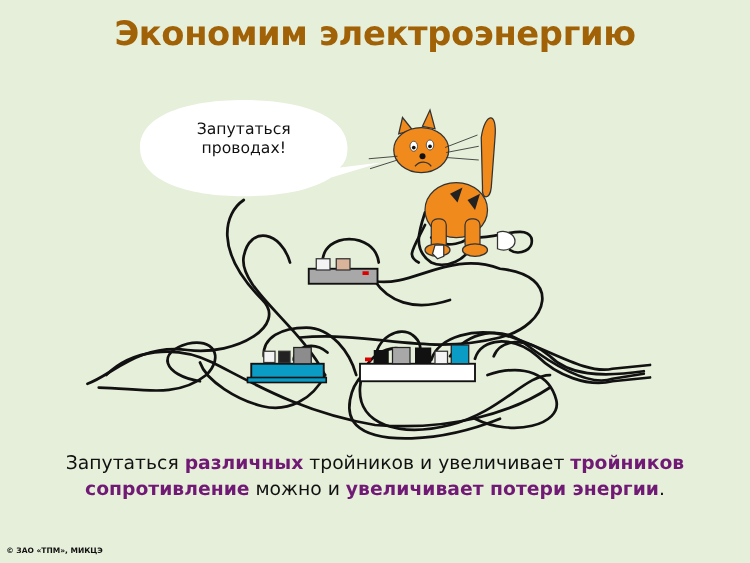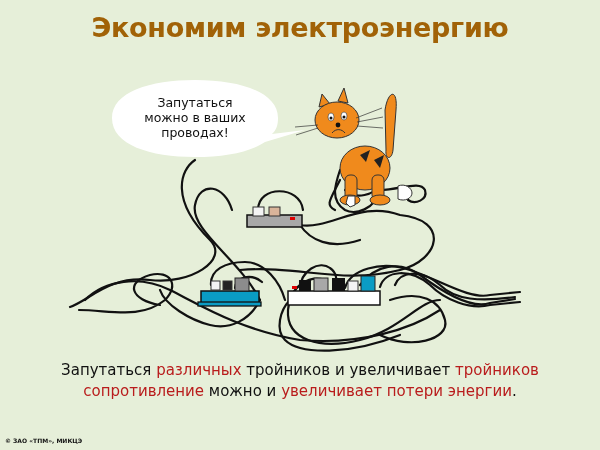--- a/index.html
+++ b/index.html
@@ -15,21 +15,21 @@
       letter-spacing: -0.3px;
     }
     .bubble-text {
       position: absolute; left: 135px; top: 95px; width: 120px;
       text-align: center; font-size: 12.5px; line-height: 15px; color: #111;
     }
     .caption {
       position: absolute; left: 40px; top: 360px; width: 520px;
       text-align: center; font-size: 15px; line-height: 21px; color: #111;
     }
-    .caption .hl { color: #b91c1c; font-weight: normal; }
+    .caption .hl { color: #701a75; font-weight: bold; }
     .copyright {
       position: absolute; left: 5px; top: 437px;
       font-size: 6px; font-weight: bold; color: #111;
     }
     svg.art { position: absolute; left: 0; top: 0; }
   </style>
 </head>
 <body>
 
 <div class="slide-title">Экономим электроэнергию</div>
@@ -116,19 +116,18 @@
     <rect x="299" y="280" width="12" height="11" fill="#111"></rect>
     <rect x="314" y="278" width="14" height="13" fill="#a8a8a8" stroke="#222" stroke-width="1"></rect>
     <rect x="332" y="278" width="13" height="13" fill="#111"></rect>
     <rect x="348" y="281" width="10" height="10" fill="#f4f4f4" stroke="#333" stroke-width="1"></rect>
     <rect x="361" y="276" width="14" height="15" fill="#0a9cc4" stroke="#222" stroke-width="1"></rect>
   </g>
 </svg>
 
 <div class="bubble-text">
   <div>Запутаться</div>
-  <div>можно в ваших</div>
   <div>проводах!</div>
 </div>
 
 <div class="caption"><span>Запутаться </span><span class="hl">различных</span><span> тройников и увеличивает </span><span class="hl">тройников</span><span> </span><br><span class="hl">сопротивление</span><span> можно и </span><span class="hl">увеличивает потери энергии</span><span>.</span></div>
 
 <div class="copyright">© ЗАО «ТПМ», МИКЦЭ</div>
 
 </body></html>

